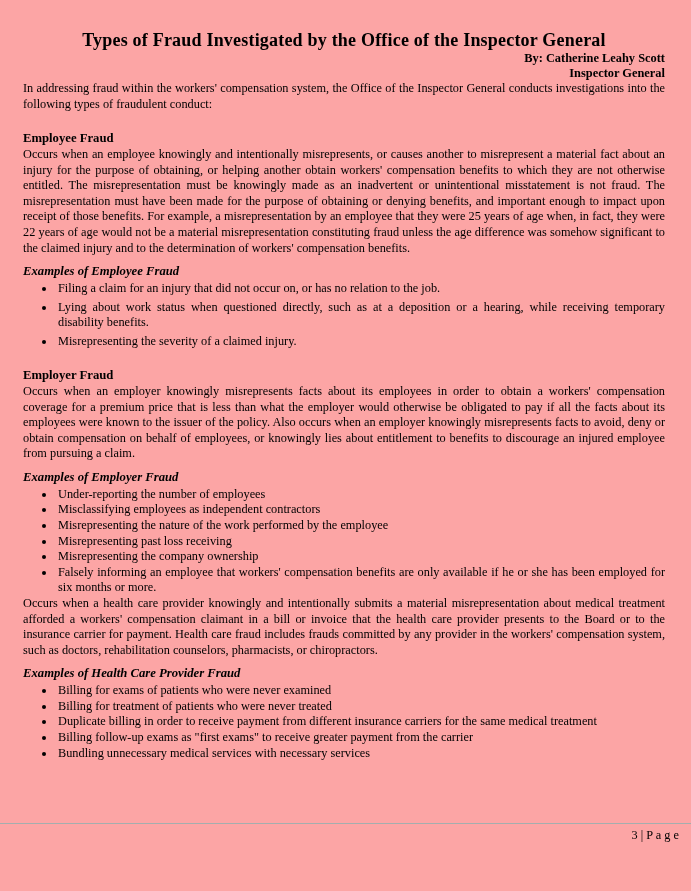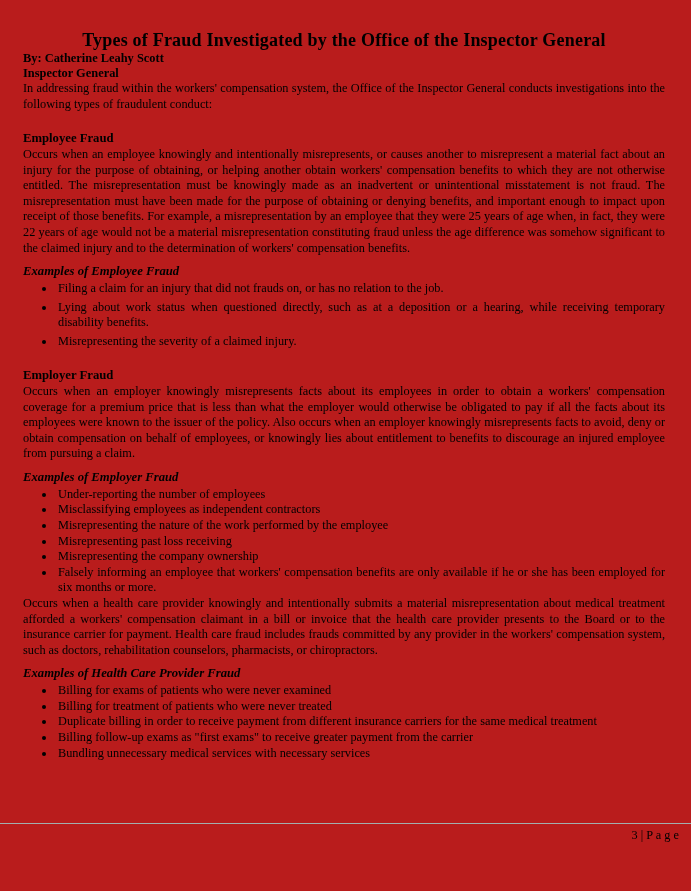--- a/index.html
+++ b/index.html
@@ -1,39 +1,39 @@
 <!DOCTYPE html>
 <html><head>
 <meta charset="utf-8">
 <style>
   html, body { margin: 0; padding: 0; background: #e4f9f8; }
   .page {
     width: 691px;
     height: 891px;
     position: relative;
-    background: #b91c1c;
+    background: #fca5a5;
     color: #000;
     font-family: "Liberation Serif", "DejaVu Serif", serif;
     overflow: hidden;
     box-sizing: border-box;
   }
   .content { padding: 30px 26px 0 23px; }
   h1.title {
     margin: 0;
     font-size: 18px;
     line-height: 21px;
     font-weight: bold;
     text-align: center;
     letter-spacing: 0.2px;
   }
   .byline {
     font-size: 12.4px;
     line-height: 15px;
     font-weight: bold;
-    text-align: left;
+    text-align: right;
   }
   p.body {
     margin: 0;
     font-size: 12.3px;
     line-height: 15.6px;
     text-align: justify;
   }
   p.intro { }
   h2.section-heading {
     margin: 19px 0 0 0;
@@ -84,21 +84,21 @@
     <div class="byline">By: Catherine Leahy Scott</div>
     <div class="byline">Inspector General</div>
 
     <p class="body intro">In addressing fraud within the workers' compensation system, the Office of the Inspector General conducts investigations into the following types of fraudulent conduct:</p>
 
     <section>
       <h2 class="section-heading">Employee Fraud</h2>
       <p class="body">Occurs when an employee knowingly and intentionally misrepresents, or causes another to misrepresent a material fact about an injury for the purpose of obtaining, or helping another obtain workers' compensation benefits to which they are not otherwise entitled.  The misrepresentation must be knowingly made as an inadvertent or unintentional misstatement is not fraud.  The misrepresentation must have been made for the purpose of obtaining or denying benefits, and important enough to impact upon receipt of those benefits.  For example, a misrepresentation by an employee that they were 25 years of age when, in fact, they were 22 years of age would not be a material misrepresentation constituting fraud unless the age difference was somehow significant to the claimed injury and to the determination of workers' compensation benefits.</p>
       <h3 class="examples-heading">Examples of Employee Fraud</h3>
       <ul class="examples spaced">
-        <li>Filing a claim for an injury that did not frauds on, or has no relation to the job.</li>
+        <li>Filing a claim for an injury that did not occur on, or has no relation to the job.</li>
         <li>Lying about work status when questioned directly, such as at a deposition or a hearing, while receiving temporary disability benefits.</li>
         <li>Misrepresenting the severity of a claimed injury.</li>
       </ul>
     </section>
 
     <section>
       <h2 class="section-heading">Employer Fraud</h2>
       <p class="body">Occurs when an employer knowingly misrepresents facts about its employees in order to obtain a workers' compensation coverage for a premium price that is less than what the employer would otherwise be obligated to pay if all the facts about its employees were known to the issuer of the policy.  Also occurs when an employer knowingly misrepresents facts to avoid, deny or obtain compensation on behalf of employees, or knowingly lies about entitlement to benefits to discourage an injured employee from pursuing a claim.</p>
       <h3 class="examples-heading">Examples of Employer Fraud</h3>
       <ul class="examples">

